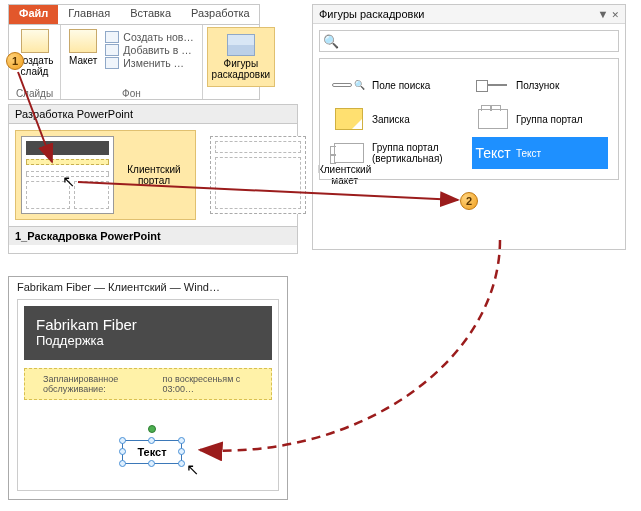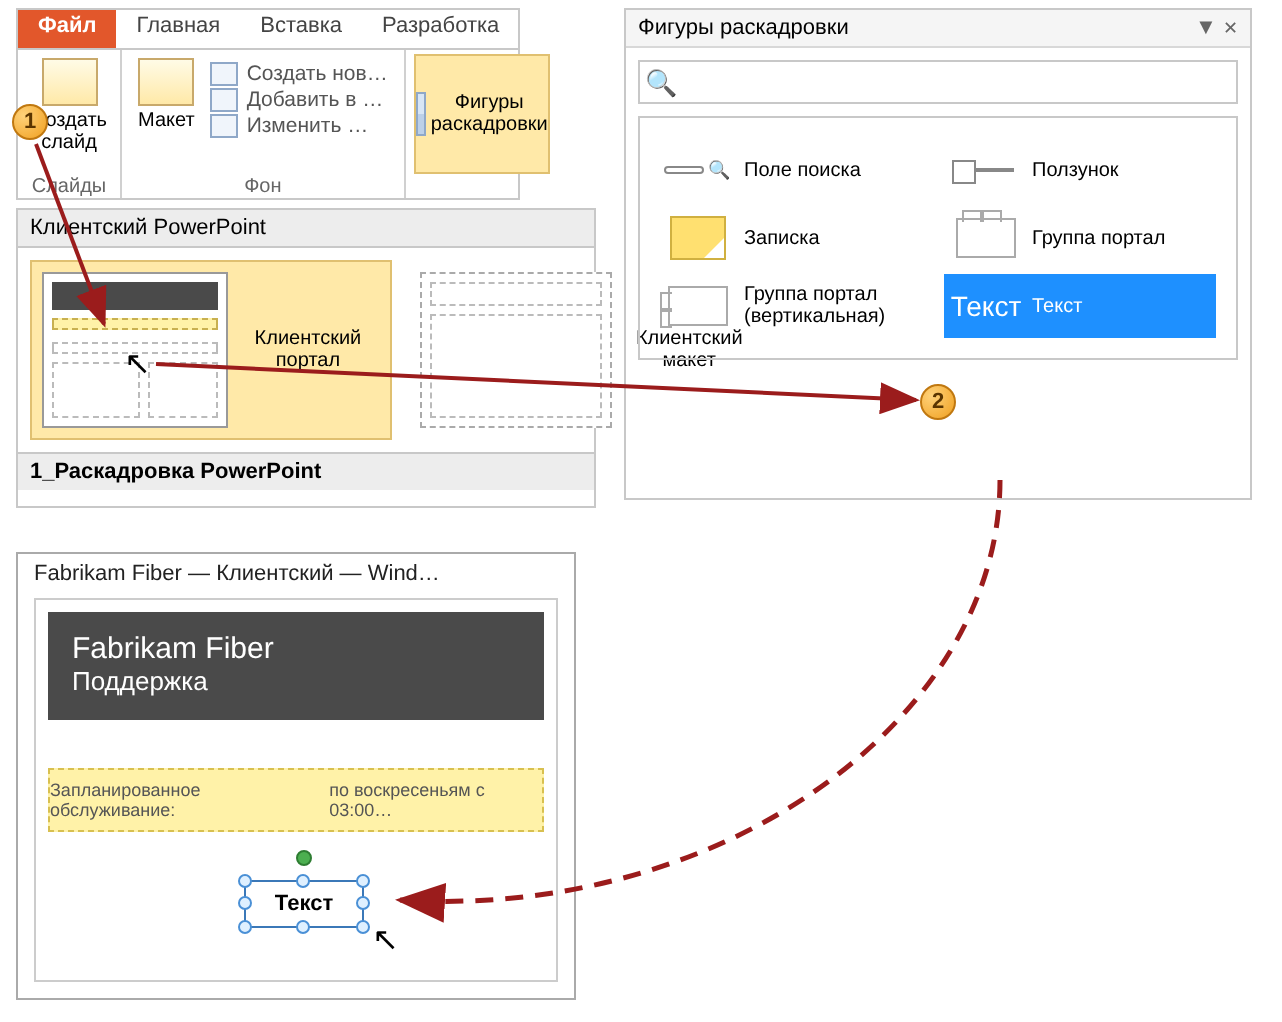--- a/index.html
+++ b/index.html
@@ -12,21 +12,21 @@
   .tab.file { background: #e2572b; color: #fff; font-weight: 600; }
   .tab.other { color: #444; }
   .ribbon-body { display: flex; height: 74px; }
   .group { display: flex; flex-direction: column; align-items: center; border-right: 1px solid #d0d0d0; padding: 2px 4px 0; position: relative; }
   .group-label { position: absolute; bottom: 0; left: 0; right: 0; text-align: center; font-size: 10px; color: #666; }
   .btn-col { display: flex; flex-direction: column; align-items: center; padding: 2px 4px; }
   .ico-box { width: 28px; height: 24px; border: 1px solid #c8a96b; background: linear-gradient(#fffbe6,#ffe9a8); }
   .bg-group { display: flex; flex-direction: column; padding: 2px 4px; gap: 1px; }
   .bg-item { display: flex; align-items: center; gap: 4px; font-size: 10.5px; color: #555; white-space: nowrap; }
   .mini-ico { width: 14px; height: 12px; border: 1px solid #8fa8c8; background: #f0f5fb; }
-  .shapes-btn { background: #ffe9a8; border: 1px solid #e0c070; height: 60px; width: 68px; display: flex; flex-direction: row; align-items: center; justify-content: center; gap: 2px; }
+  .shapes-btn { background: #ffe9a8; border: 1px solid #e0c070; height: 60px; width: 68px; display: flex; flex-direction: column; align-items: center; justify-content: center; gap: 2px; }
   .shapes-ico { width: 28px; height: 22px; border: 1px solid #8fa8c8; background: linear-gradient(180deg,#d8e6f5 50%,#bcd0e8 50%); }
   .shapes-btn span { font-size: 10px; text-align: center; line-height: 11px; }
 
   
   .storyboard { position: absolute; left: 8px; top: 104px; width: 290px; height: 150px; border: 1px solid #c8c8c8; }
   .storyboard-title { background: #ededed; padding: 3px 6px; font-size: 11px; border-bottom: 1px solid #c8c8c8; }
   .storyboard-body { display: flex; gap: 8px; padding: 6px; }
   .thumb { display: flex; align-items: center; gap: 4px; padding: 5px; }
   .thumb.selected { background: #ffe9a8; border: 1px solid #e0c070; }
   .thumb.plain { border: 1px dashed transparent; }
@@ -64,21 +64,21 @@
   .text-ico { font-size: 14px; color: #333; }
   .g-item.selected .text-ico { color: #fff; }
 
   
   .preview { position: absolute; left: 8px; top: 276px; width: 280px; height: 224px; border: 1px solid #aaa; background: #fff; }
   .preview-title { padding: 4px 8px; font-size: 11px; color: #222; }
   .preview-body { margin: 2px 8px 8px; border: 1px solid #ccc; height: 192px; background: #fff; position: relative; }
   .hero { margin: 6px; background: #4a4a4a; color: #fff; padding: 10px 12px 12px; }
   .hero-h1 { font-size: 15px; font-weight: 400; }
   .hero-h2 { font-size: 13px; font-weight: 400; }
-  .notice { margin: 24px 6px; background: #fff2a8; border: 1px dashed #d8c050; padding: 5px 0; font-size: 9px; color: #555; display: flex; gap: 6px; }
+  .notice { margin: 8px 6px; background: #fff2a8; border: 1px dashed #d8c050; padding: 5px 18px; font-size: 9px; color: #555; display: flex; gap: 6px; }
   .text-shape { position: absolute; left: 104px; top: 140px; width: 60px; height: 24px; border: 1px solid #3b78b8; background: #fff; display:flex; align-items:center; justify-content:center; font-weight:700; font-size:11px; }
   .handle { position:absolute; width:7px; height:7px; border:1px solid #4a90d6; background:#dff0ff; border-radius:50%; }
   .h-tl{left:-4px;top:-4px}.h-tr{right:-4px;top:-4px}.h-bl{left:-4px;bottom:-4px}.h-br{right:-4px;bottom:-4px}
   .h-t{left:50%;margin-left:-4px;top:-4px}.h-b{left:50%;margin-left:-4px;bottom:-4px}
   .h-l{top:50%;margin-top:-4px;left:-4px}.h-r{top:50%;margin-top:-4px;right:-4px}
   .rot{position:absolute;left:50%;margin-left:-4px;top:-16px;width:8px;height:8px;border-radius:50%;background:#4caf50;border:1px solid #2e7d32}
   
   
   .bubble { position:absolute; width:18px; height:18px; border-radius:50%; background:radial-gradient(circle at 30% 30%, #ffd27a, #f0a020); border:1px solid #c07810; color:#5a3500; font-weight:700; font-size:11px; display:flex; align-items:center; justify-content:center; z-index: 50; }
   
@@ -131,21 +131,21 @@
       <div class="shapes-btn">
         <div class="shapes-ico"></div>
         <span style="white-space:pre-line">Фигуры
 раскадровки</span>
       </div>
     </div>
   </div>
 </div>
 
 <div class="storyboard">
-  <div class="storyboard-title">Клиентский PowerPoint</div>
+  <div class="storyboard-title">Разработка PowerPoint</div>
   <div class="storyboard-body">
     <div class="thumb selected">
       <div class="thumb-canvas">
         <div class="tc-header"></div>
           <div class="tc-bar"></div>
         <div class="tc-dash" style="left:4px;top:34px;right:4px;height:6px"></div>
         <div class="tc-dash" style="left:4px;top:44px;width:44px;height:28px"></div>
         <div class="tc-dash" style="left:52px;top:44px;right:4px;height:28px"></div>
       </div>
       <div class="thumb-label">Клиентский портал</div>

